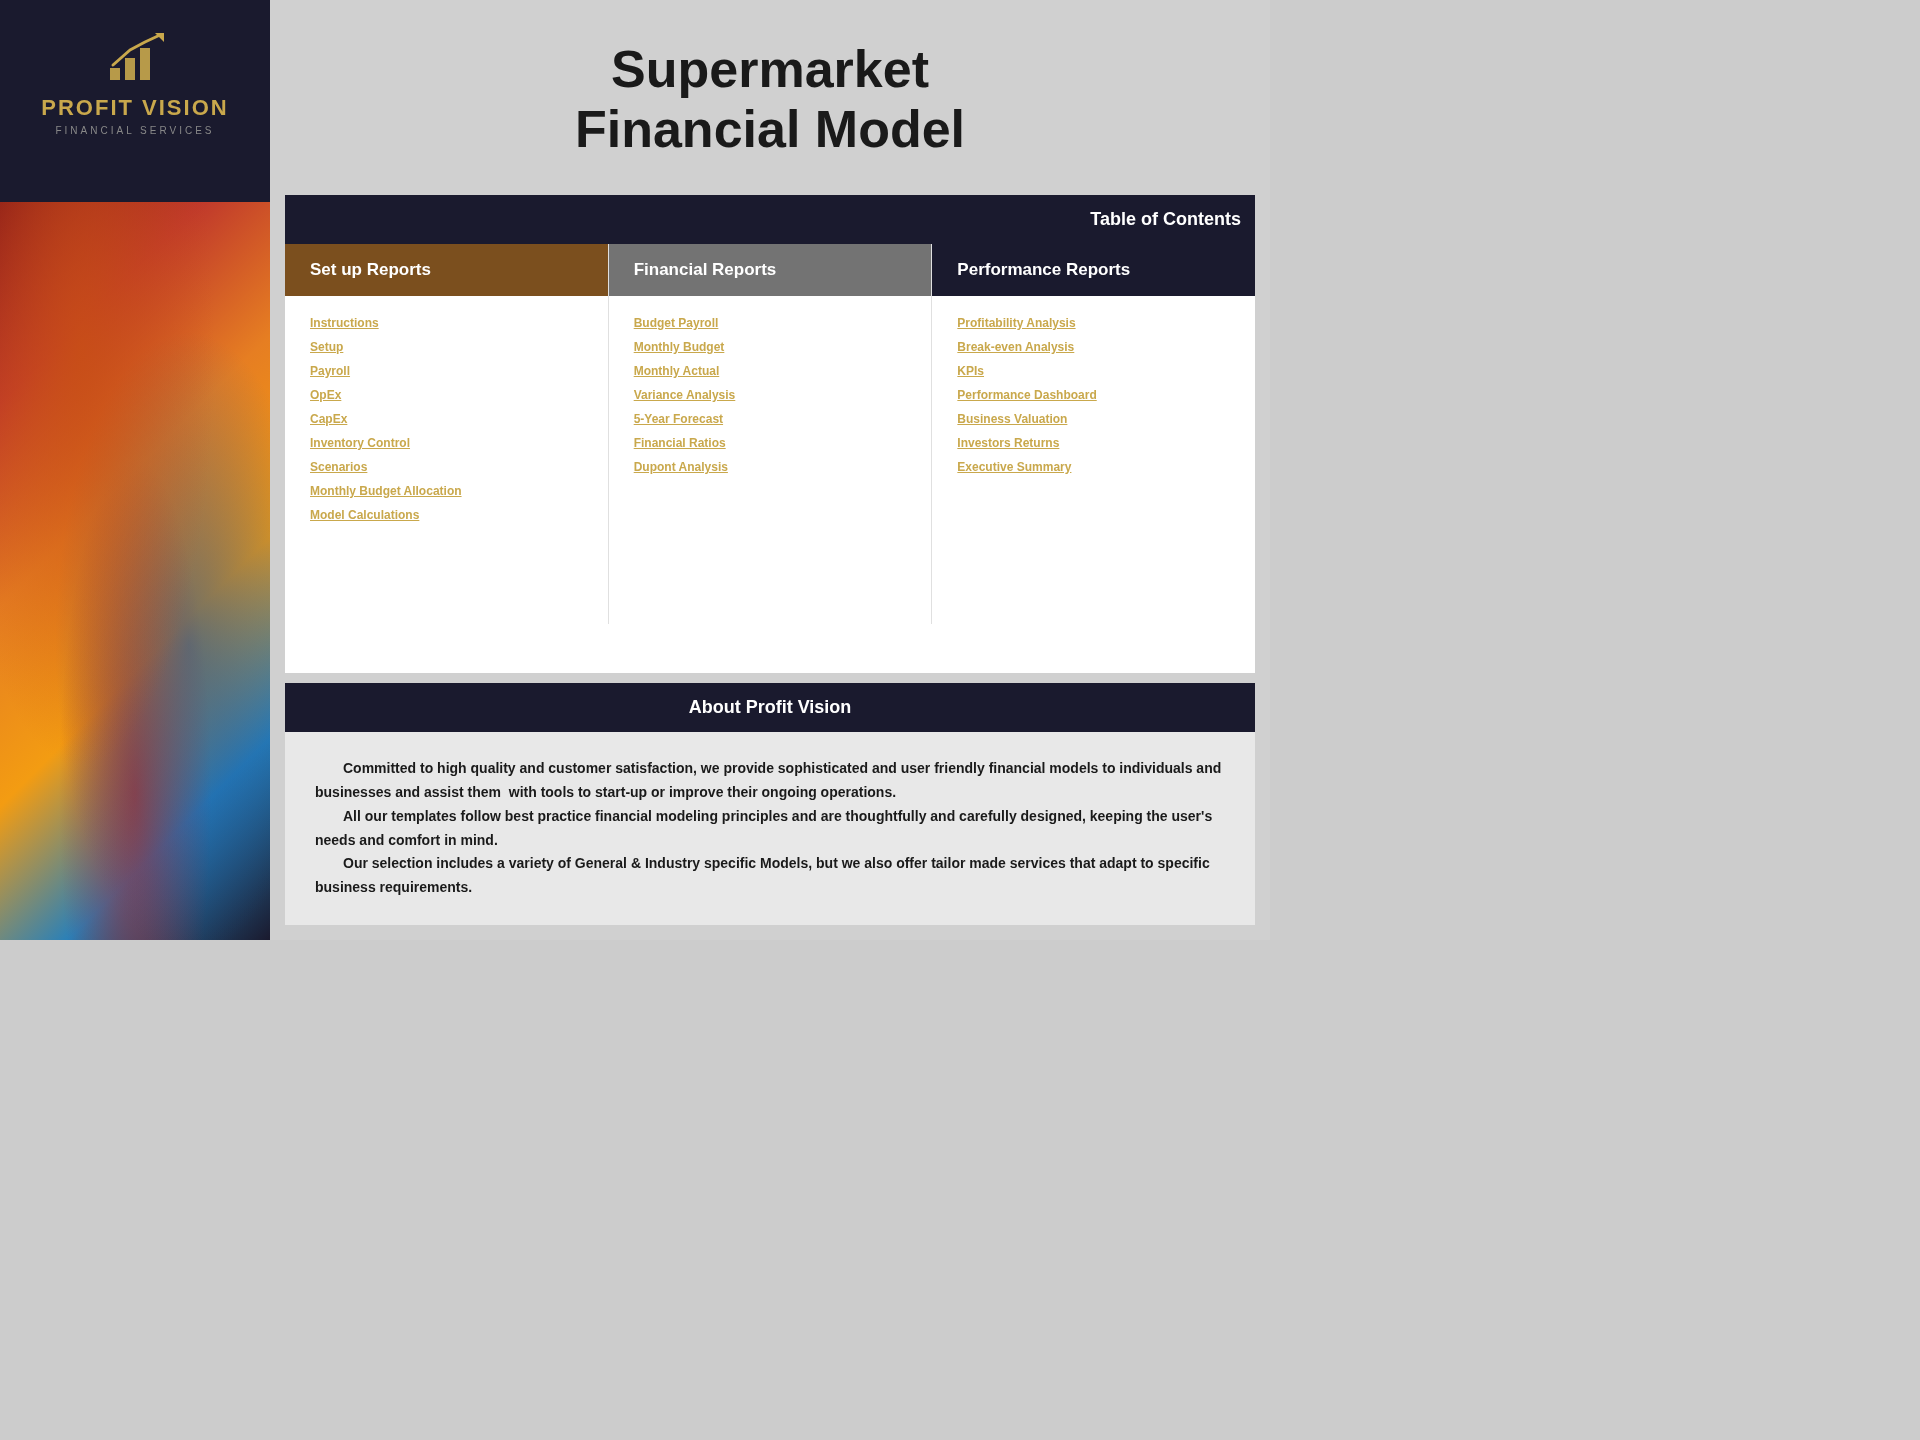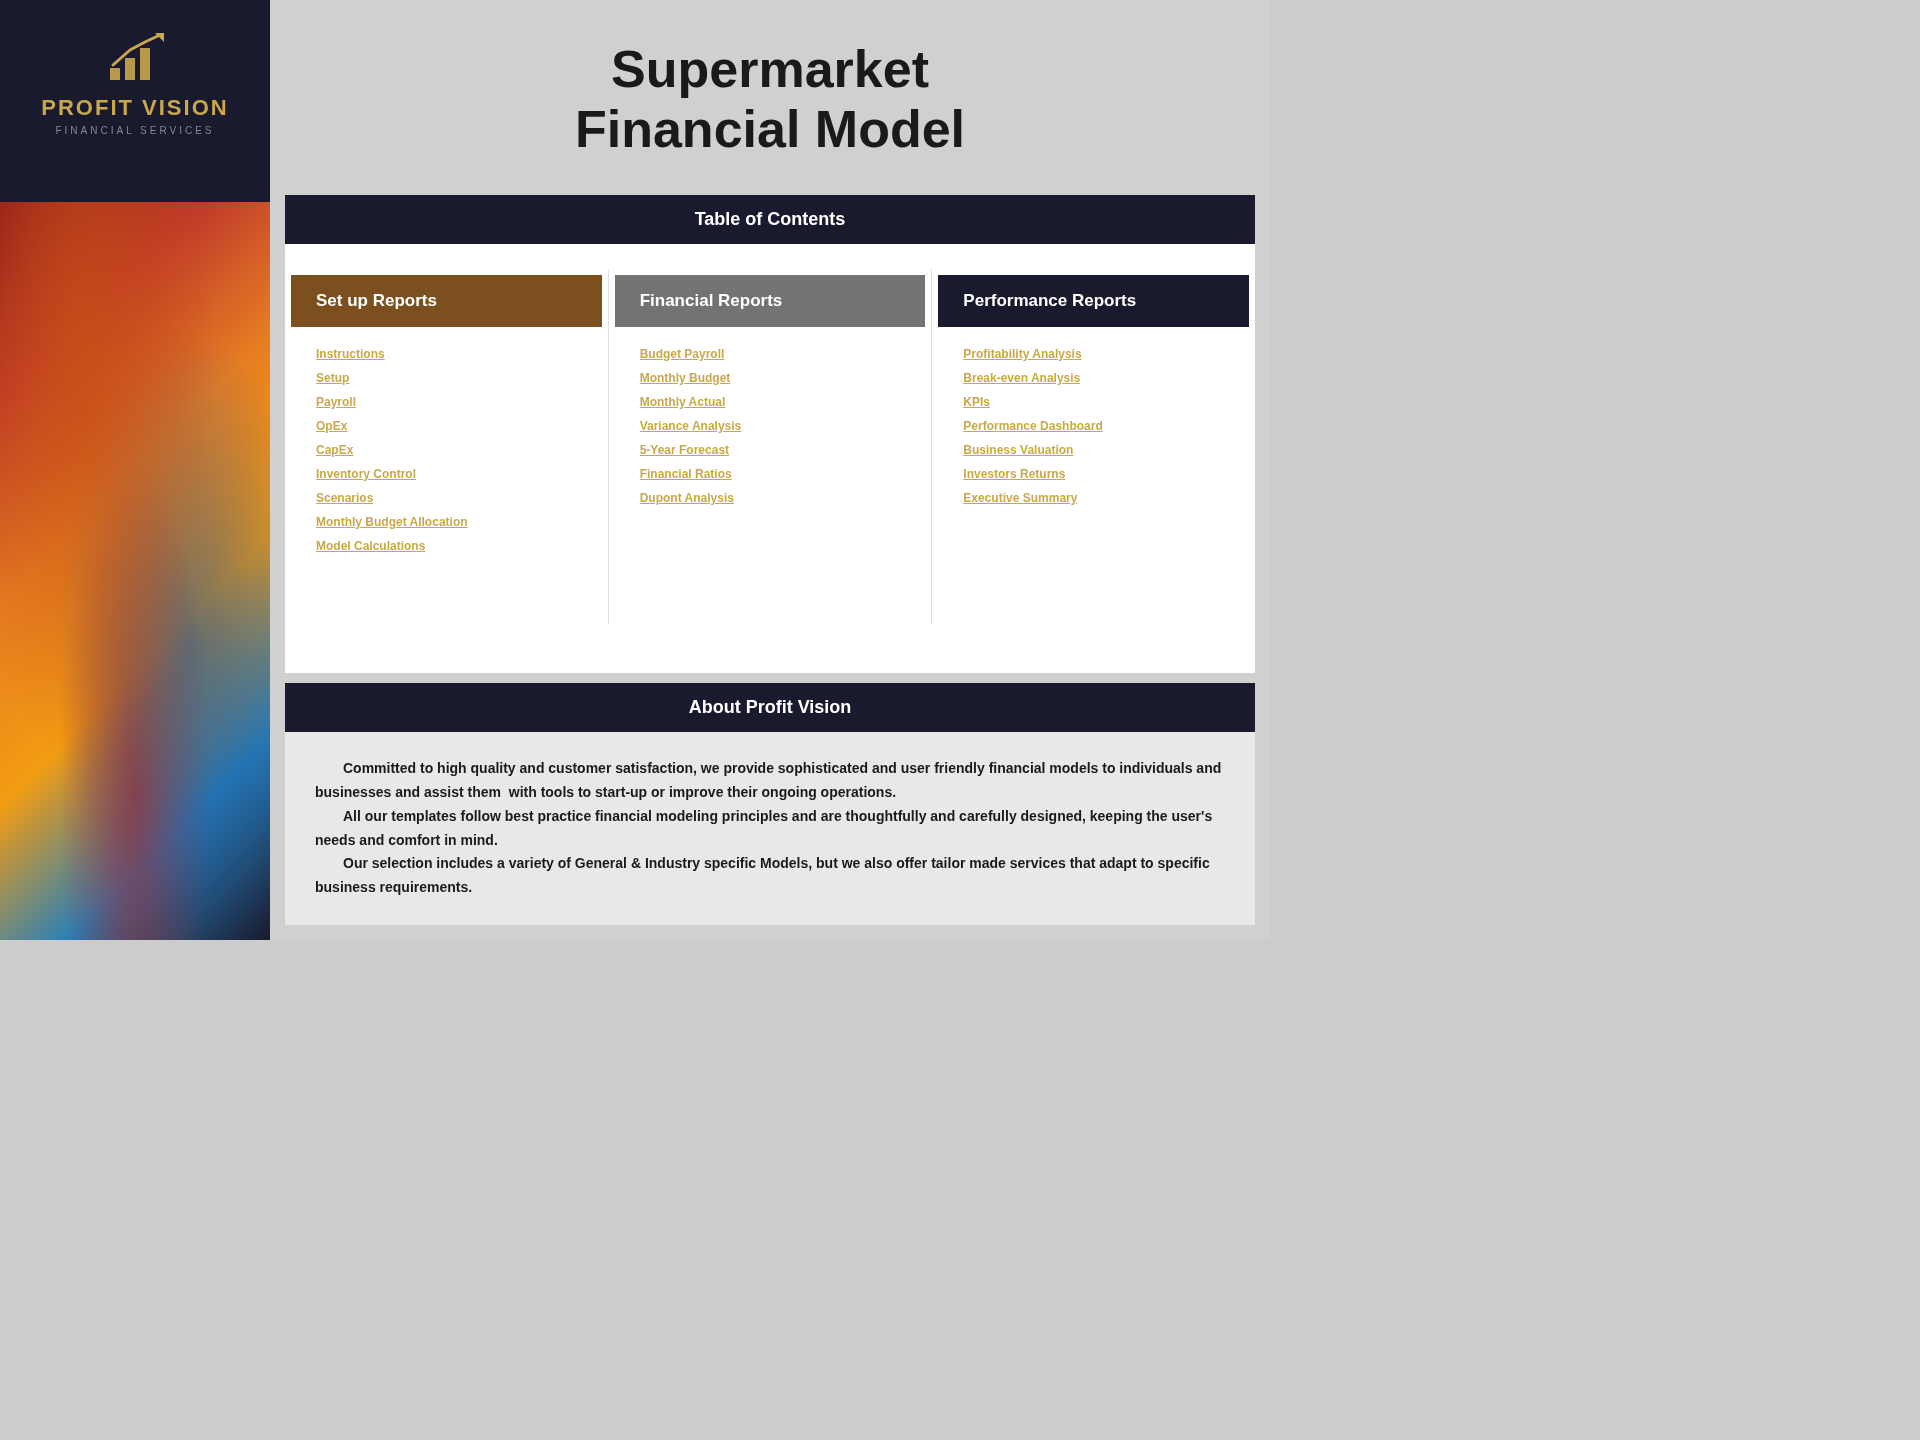--- a/index.html
+++ b/index.html
@@ -89,33 +89,32 @@
 
     
     #toc-section {
       background: white;
       margin: 0 15px;
       flex: 1;
     }
     #toc-header-bar {
       background: #1a1a2e;
       color: white;
-      text-align: center;
+      text-align: right;
       padding: 14px;
       font-size: 18px;
       font-weight: bold;
     }
     #toc-columns {
       display: flex;
       min-height: 380px;
     }
     .toc-col {
       flex: 1;
-      padding: 6px;
-      margin-top: 25px;
+      padding: 0;
     }
     .toc-col-header {
       padding: 16px 25px;
       font-size: 17px;
       font-weight: bold;
       color: white;
     }
     .toc-col-header.setup { background: #7b4f1e; }
     .toc-col-header.financial { background: #737373; }
     .toc-col-header.performance { background: #1a1a2e; }

